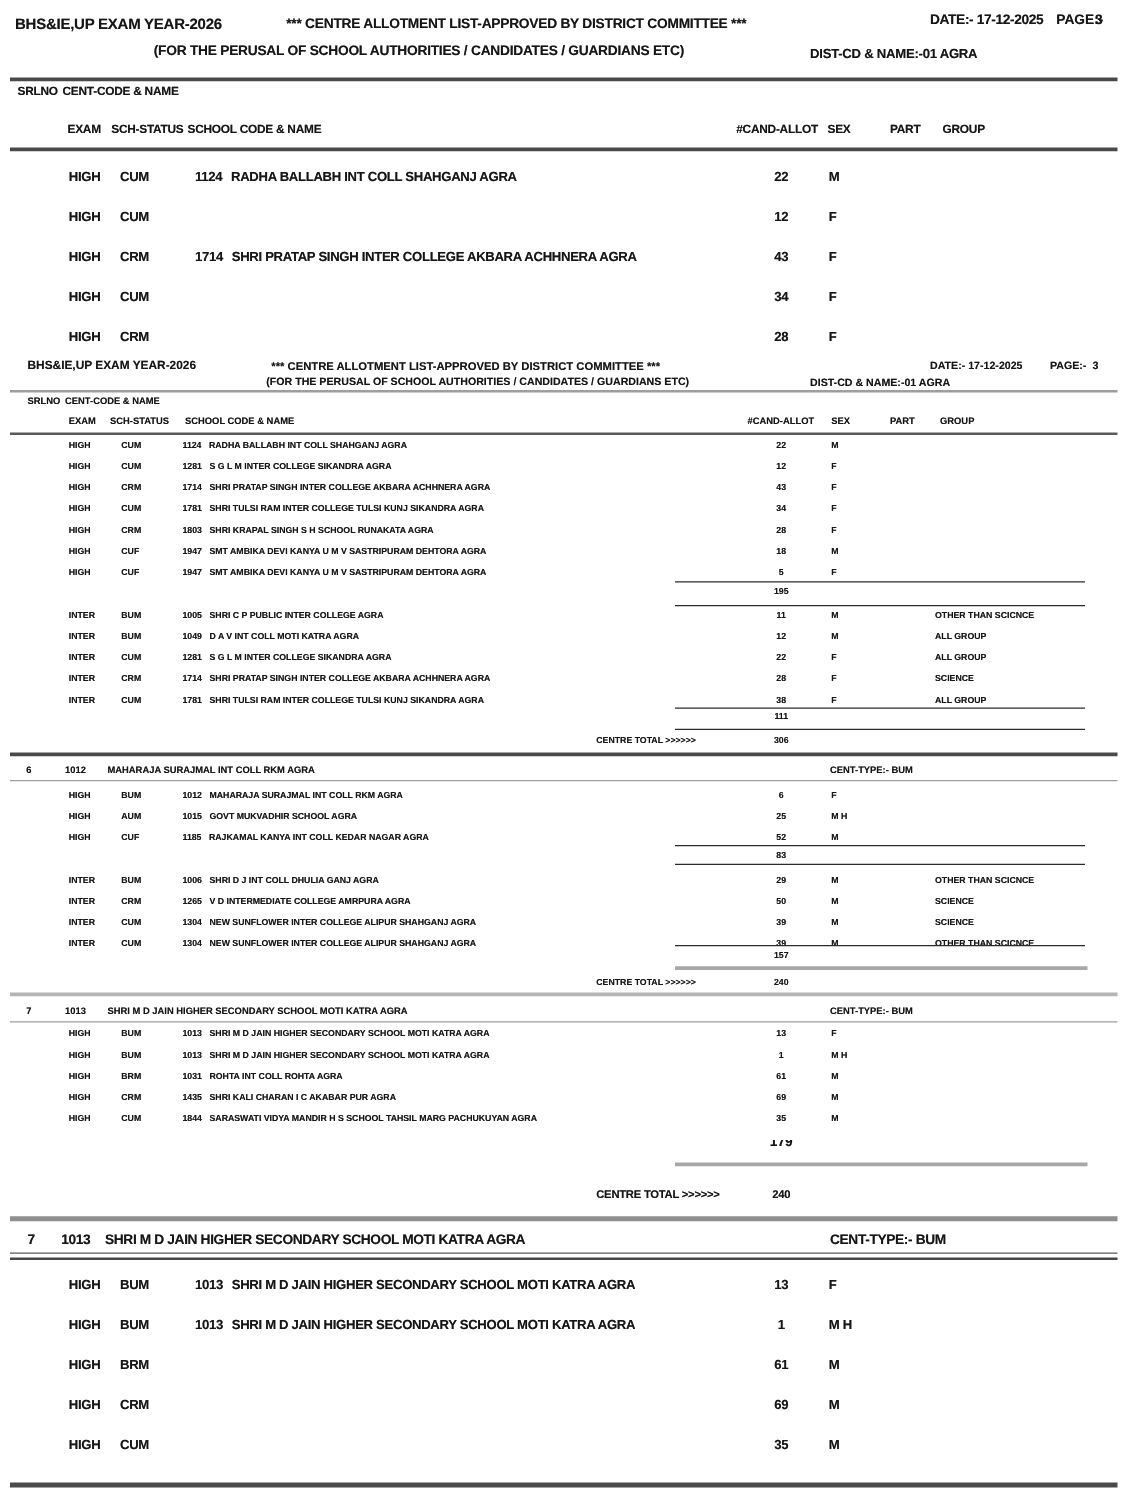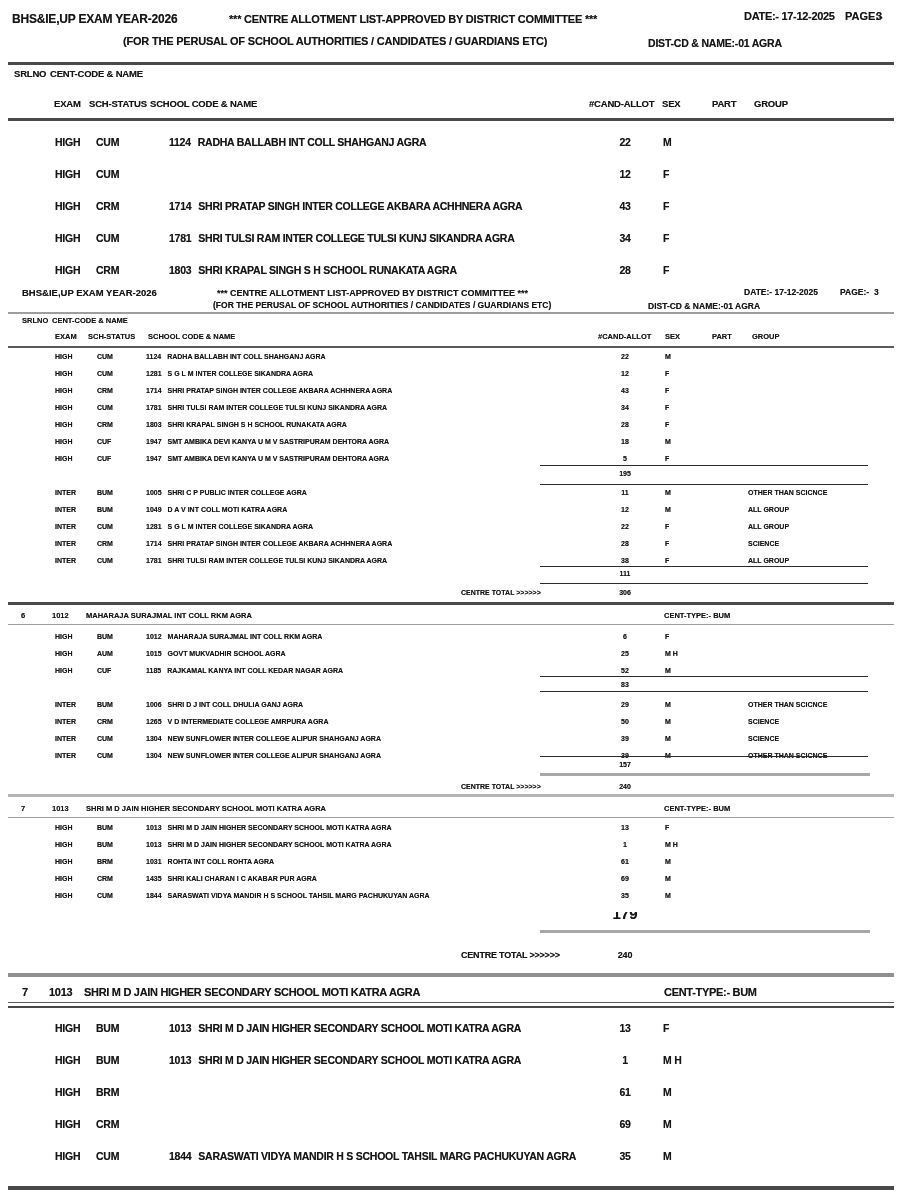--- a/index.html
+++ b/index.html
@@ -36,48 +36,48 @@
   .cols2 .c-srlno{left:22px;top:0}.cols2 .c-cent{left:52px;top:0}
   .cols2 .c-exam{left:55px;top:16px}.cols2 .c-schst{left:88px;top:16px}
   .cols2 .c-school{left:148px;top:16px}.cols2 .c-cand{left:598px;top:16px}
   .cols2 .c-sex{left:665px;top:16px}.cols2 .c-part{left:712px;top:16px}.cols2 .c-group{left:752px;top:16px}
   
   .rowset{position:absolute;left:0;width:900px}
   .row{position:relative}
   .row>span{position:absolute;top:0}
   .lg .row{height:32px;line-height:32px;font-size:10.5px;letter-spacing:-.25px}
   .sm .row{height:17px;line-height:17px;font-size:7px;letter-spacing:0}
-  .lg .x-exam{left:55px}.lg .x-st{left:96px}.lg .x-sch{left:169px}
+  .lg .x-exam{left:55px}.lg .x-st{left:96px}.lg .x-sch{left:156px}
   .lg .x-cand{left:598px;width:54px;text-align:center}.lg .x-sex{left:663px}.lg .x-grp{left:748px}
   .lg .code{margin-right:7px}
   .sm .x-exam{left:55px}.sm .x-st{left:97px}.sm .x-sch{left:146px}
   .sm .x-cand{left:600px;width:50px;text-align:center}.sm .x-sex{left:665px}.sm .x-grp{left:748px}
   .sm .code{margin-right:6px}
   
   .sechdr{position:absolute;left:0;width:900px;height:14px;line-height:14px}
   .sechdr span{position:absolute;top:0}
   .sechdr-sm{font-size:7.5px}
   .sechdr-sm .s-srl{left:21px}.sechdr-sm .s-code{left:52px}.sechdr-sm .s-name{left:86px}.sechdr-sm .s-ct{left:664px}
   .sechdr-lg{font-size:11px;letter-spacing:-.3px;height:16px;line-height:16px}
   .sechdr-lg .s-srl{left:22px}.sechdr-lg .s-code{left:49px}.sechdr-lg .s-name{left:84px}.sechdr-lg .s-ct{left:664px}
   
   .subrow{position:absolute;left:0;width:900px;height:13px;line-height:13px;font-size:7px}
   .subrow .x-cand{position:absolute;left:600px;width:50px;text-align:center}
   .ctrow{position:absolute;left:0;width:900px;height:14px;line-height:14px;font-size:7px}
-  .ctrow .ct-label{position:absolute;left:461px}
+  .ctrow .ct-label{position:absolute;left:477px}
   .ctrow .x-cand{position:absolute;left:600px;width:50px;text-align:center}
   .md{font-size:9px !important;letter-spacing:-.2px}
   
   .ln{position:absolute;left:8px;width:886px;background:#4a4a4a}
   .ln-g{position:absolute;left:8px;width:886px;background:#9e9e9e}
   .rln{position:absolute;left:540px;width:328px;height:0;border-top:1.1px solid #2c2c2c}
   .rln-g{position:absolute;left:540px;width:330px;background:#a8a8a8}
   .dbl{position:absolute;left:8px;width:886px;height:3px;border-top:1.6px solid #5a5a5a;border-bottom:2.4px solid #474747}
   .clip{position:absolute;left:600px;width:50px;height:8px;overflow:hidden;text-align:center}
-  .clip i{display:block;font-size:15px;margin-top:-4px;line-height:12px}
+  .clip i{display:block;font-size:11px;margin-top:-4px;line-height:12px}
 </style>
 </head>
 <body>
 
 <div id="sheet">
 
   <div class="hdr hdr1">
     <span class="h-org">BHS&amp;IE,UP  EXAM YEAR-2026</span>
     <span class="h-title">***  CENTRE ALLOTMENT LIST-APPROVED BY DISTRICT COMMITTEE  ***</span>
     <span class="h-date">DATE:- 17-12-2025</span>
@@ -125,30 +125,28 @@
         <span class="x-st">CRM</span>
         <span class="x-sch"><i class="code">1714</i><i class="nm">SHRI PRATAP SINGH INTER COLLEGE AKBARA ACHHNERA AGRA</i></span>
         <span class="x-cand">43</span>
         <span class="x-sex">F</span>
         <span class="x-grp"></span>
       </div>
 
       <div class="row">
         <span class="x-exam">HIGH</span>
         <span class="x-st">CUM</span>
-        <span class="x-sch"><i class="code">1781</i><i class="nm">SHRI TULSI RAM INTER COLLEGE TULSI KUNJ SIKANDRA AGRA</i></span>
         <span class="x-cand">34</span>
         <span class="x-sex">F</span>
         <span class="x-grp"></span>
       </div>
 
       <div class="row">
         <span class="x-exam">HIGH</span>
         <span class="x-st">CRM</span>
-        <span class="x-sch"><i class="code">1803</i><i class="nm">SHRI KRAPAL SINGH S H SCHOOL RUNAKATA AGRA</i></span>
         <span class="x-cand">28</span>
         <span class="x-sex">F</span>
         <span class="x-grp"></span>
       </div>
     </div>
 
   <div class="hdr hdr2" style="top:286px">
     <span class="h-org">BHS&amp;IE,UP  EXAM YEAR-2026</span>
     <span class="h-title">***  CENTRE ALLOTMENT LIST-APPROVED BY DISTRICT COMMITTEE  ***</span>
     <span class="h-date">DATE:- 17-12-2025</span>
@@ -497,21 +495,20 @@
         <span class="x-exam">HIGH</span>
         <span class="x-st">CRM</span>
         <span class="x-cand">69</span>
         <span class="x-sex">M</span>
         <span class="x-grp"></span>
       </div>
 
       <div class="row">
         <span class="x-exam">HIGH</span>
         <span class="x-st">CUM</span>
-        <span class="x-sch"><i class="code">1844</i><i class="nm">SARASWATI VIDYA MANDIR H S SCHOOL TAHSIL MARG PACHUKUYAN AGRA</i></span>
         <span class="x-cand">35</span>
         <span class="x-sex">M</span>
         <span class="x-grp"></span>
       </div>
     </div>
 
   <div class="ln" style="top:1186px;height:3.5px"></div>
 </div>
 
 </body></html>

